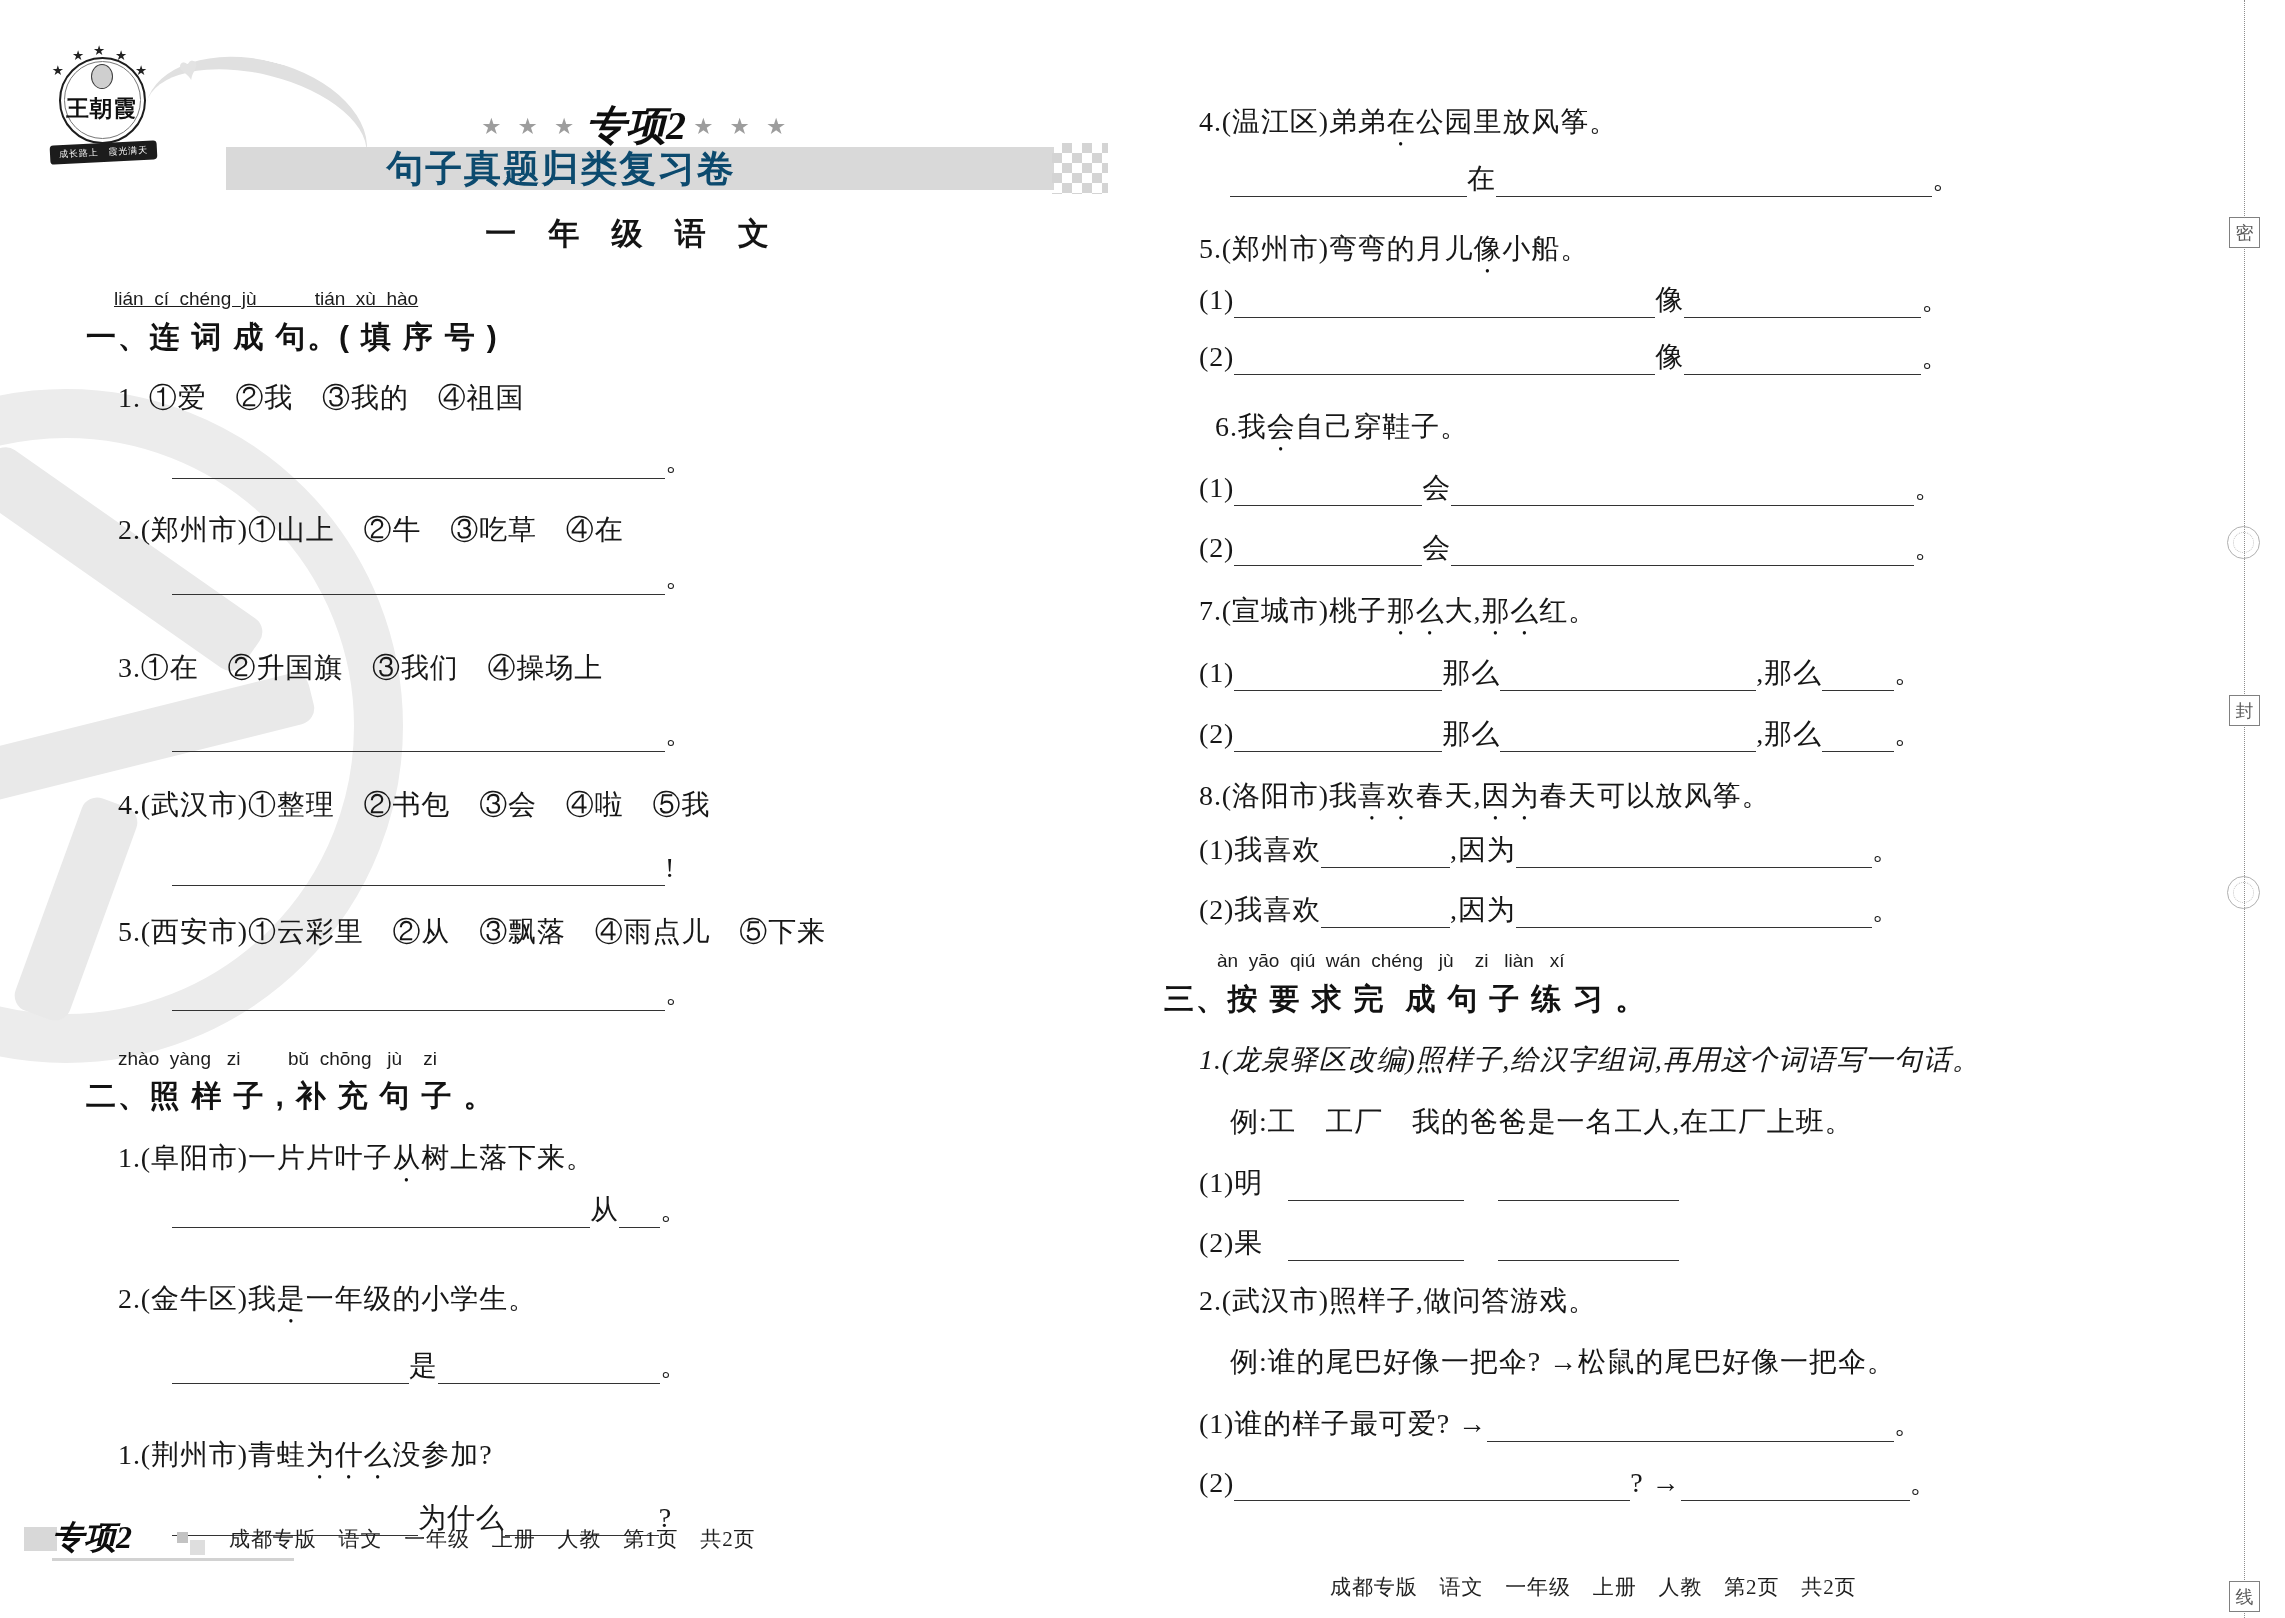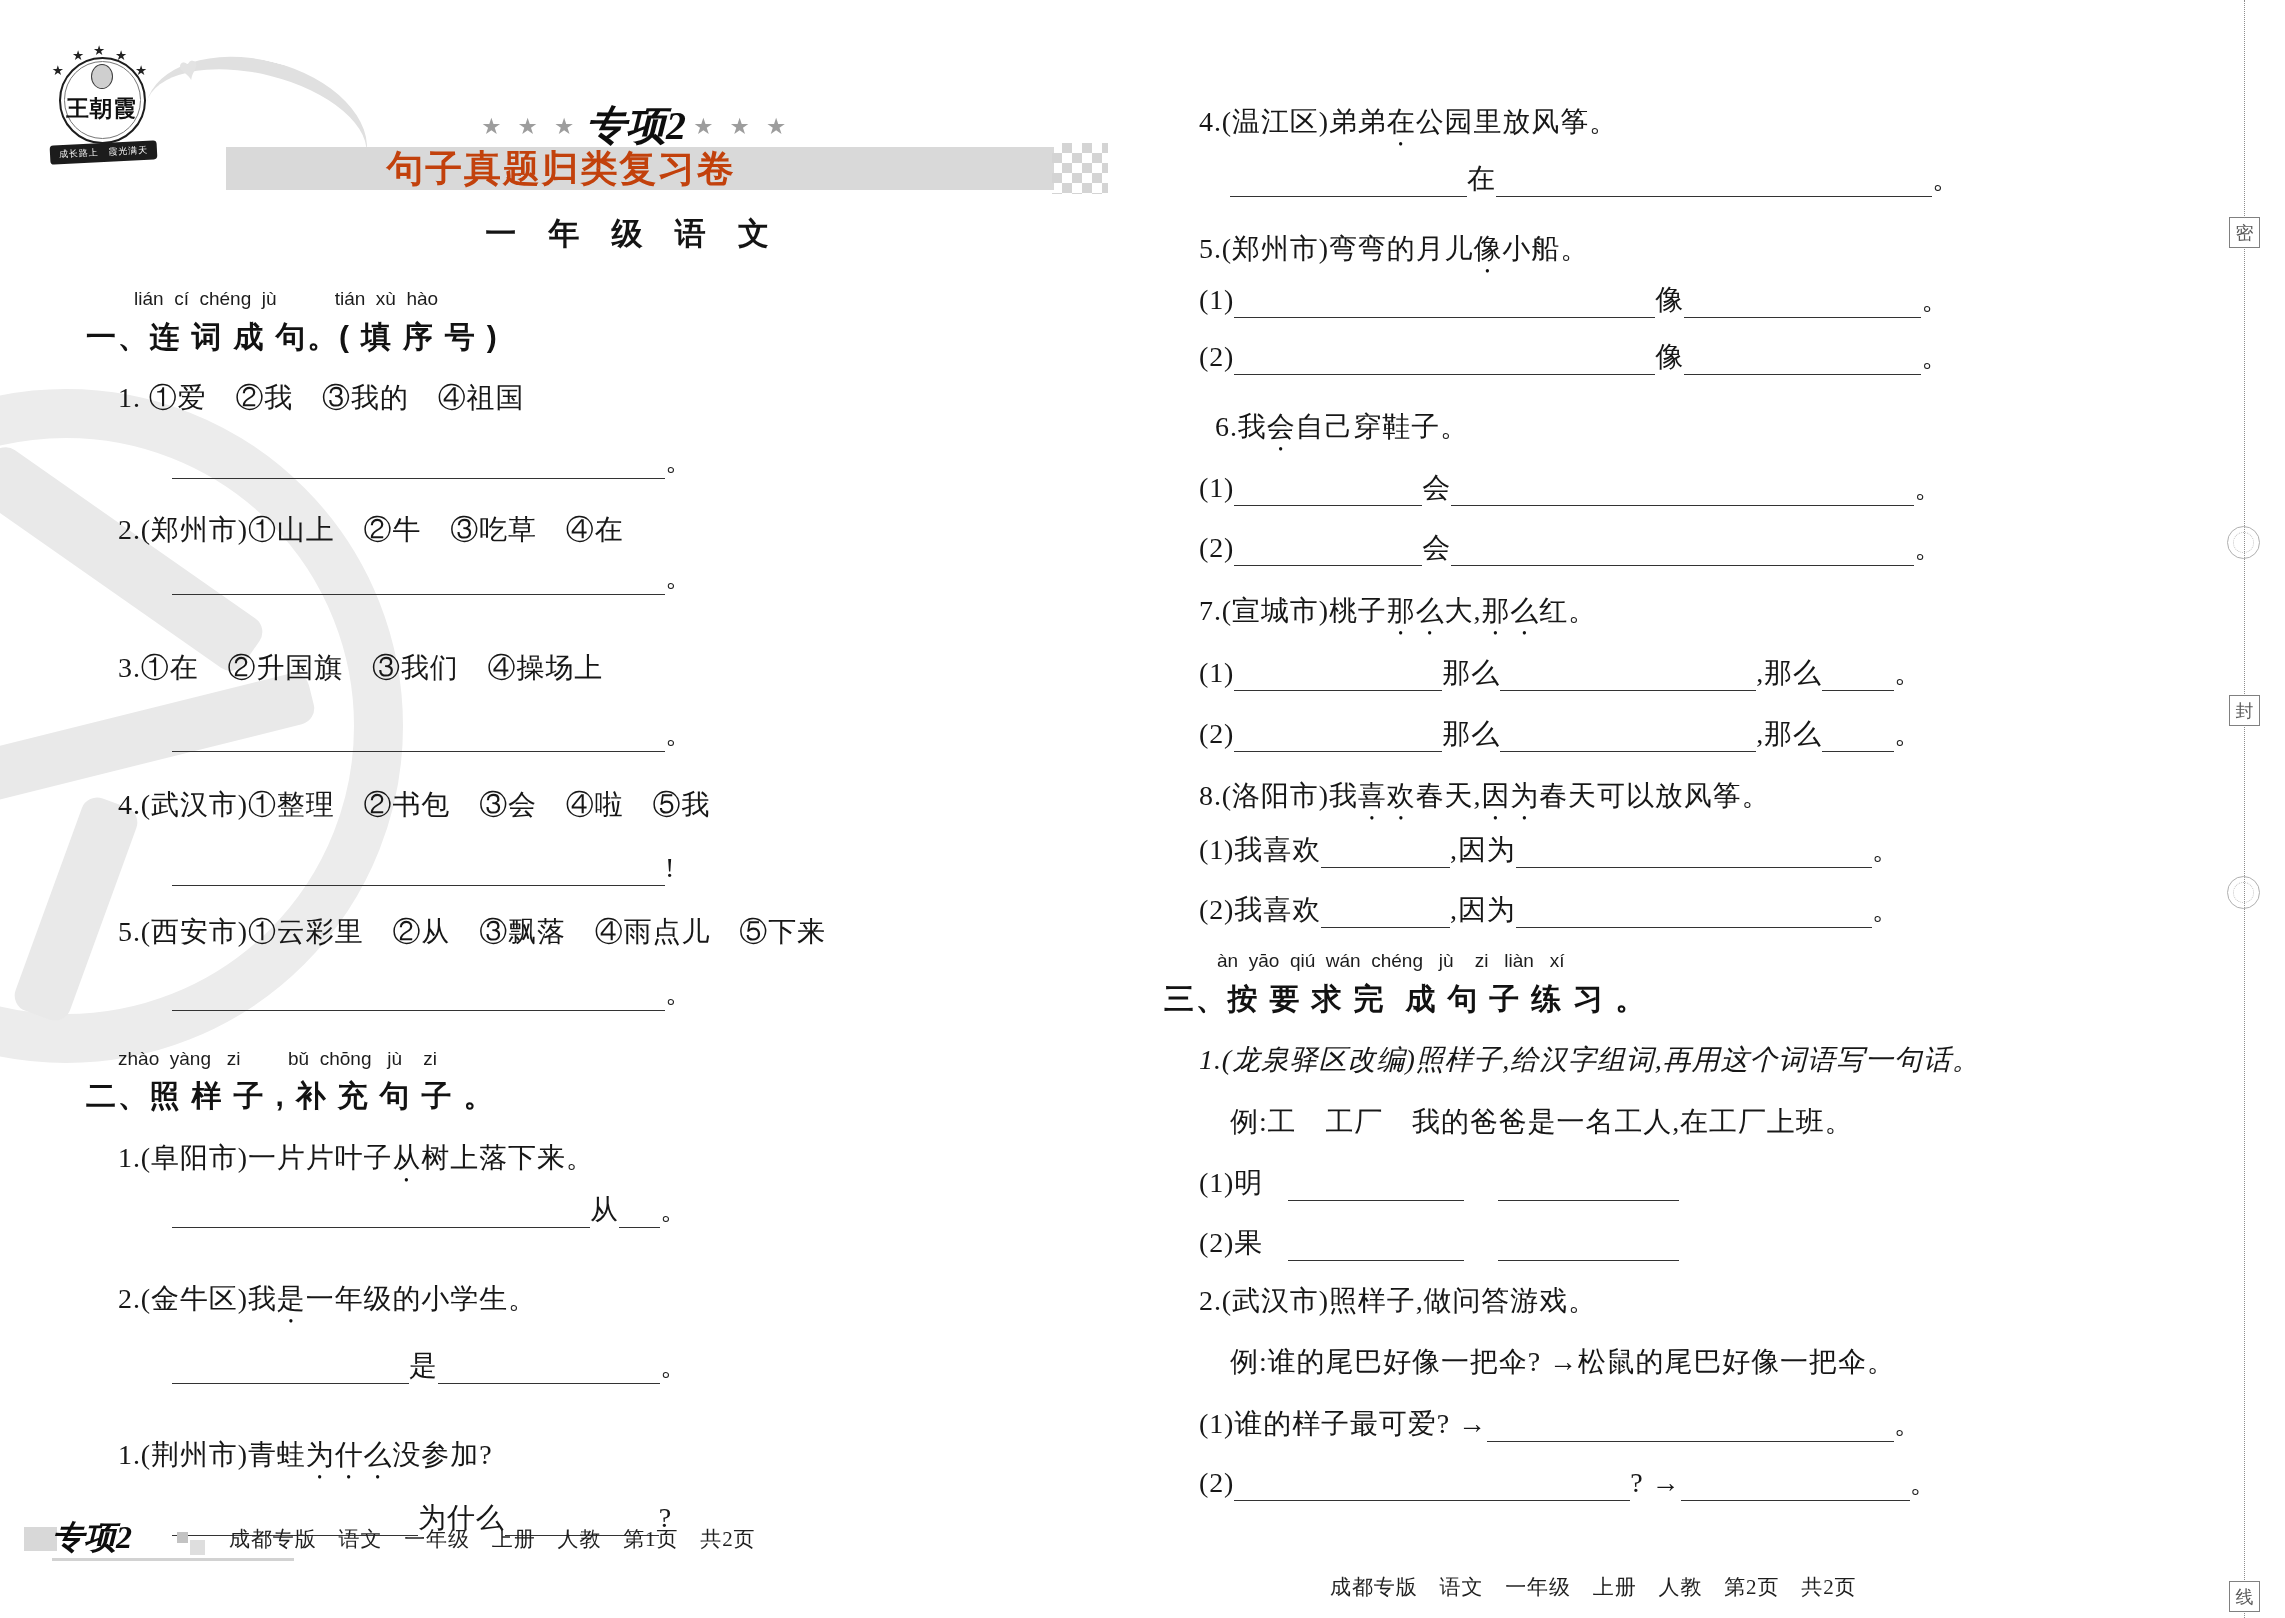--- a/index.html
+++ b/index.html
@@ -31,21 +31,21 @@
                line-height:19px;letter-spacing:0.9px;transform:rotate(-3deg);}
   
   .topic-title{position:absolute;left:401px;top:98px;width:470px;text-align:center;white-space:nowrap;}
   .topic-title .stars{font-size:22.6px;color:#9d9d9d;letter-spacing:4.5px;vertical-align:5.4px;
                       font-family:"DejaVu Sans",sans-serif;}
   .topic-title .tlabel{font-style:italic;font-weight:bold;font-size:40px;color:#0e0e0e;
                        font-family:"Liberation Serif",serif;padding:0 7.2px;}
   .banner{position:absolute;left:226px;top:147px;width:828px;height:43px;background:#d9d9d9;}
   .banner-text{width:100%;height:100%;box-sizing:border-box;padding-right:158px;display:flex;
                align-items:center;justify-content:center;font-family:"Liberation Sans",sans-serif;
-               font-weight:bold;font-size:37px;color:#c2410c;letter-spacing:1.8px;}
+               font-weight:bold;font-size:37px;color:#0c4a6e;letter-spacing:1.8px;}
   .diamonds{position:absolute;left:1052px;top:143px;width:56px;height:51px;
             background-image:linear-gradient(45deg,#d4d4d4 25%,transparent 25%,transparent 75%,#d4d4d4 75%),
                              linear-gradient(45deg,#d4d4d4 25%,transparent 25%,transparent 75%,#d4d4d4 75%);
             background-size:20px 20px;background-position:0 0,10px 10px;}
   .grade-title{position:absolute;left:452px;top:213px;width:362px;text-align:center;
                font-family:"Liberation Sans",sans-serif;font-weight:bold;font-size:31px;
                letter-spacing:11.8px;color:#141414;}
   
   .pinyin{position:absolute;font-family:"Liberation Sans",sans-serif;font-size:19px;color:#1c1c1c;
           white-space:pre;}
@@ -109,21 +109,21 @@
 
   <div class="topic-title">
     <span class="stars">★ ★ ★</span><span class="tlabel">专项2</span><span class="stars">★ ★ ★</span>
   </div>
   <div class="banner">
     <div class="banner-text">句子真题归类复习卷</div>
   </div>
   <div class="diamonds"></div>
   <div class="grade-title">一 年 级 语 文</div>
 
-  <div class="pinyin" style="left:134px;top:288px;">lián  cí  chéng  jù           tián  xù  hào</div>
+  <div class="pinyin" style="left:114px;top:288px;text-decoration:underline;">lián  cí  chéng  jù           tián  xù  hào</div>
   <div class="shead" style="left:86px;top:317px;">一、连 词 成 句。( 填 序 号 )</div>
   <div class="row" style="left:118px;top:380px;">
       <span class="t">1. ①爱　②我　③我的　④祖国</span>
     </div>
   <div class="row" style="left:172px;top:443px;">
       <span class="bl" style="width: 493px;"></span>
       <span class="t">。</span>
     </div>
   <div class="row" style="left:118px;top:512px;align-items:center;">
       <span class="t">2.(郑州市)①山上　②牛　③吃草　④在</span>

